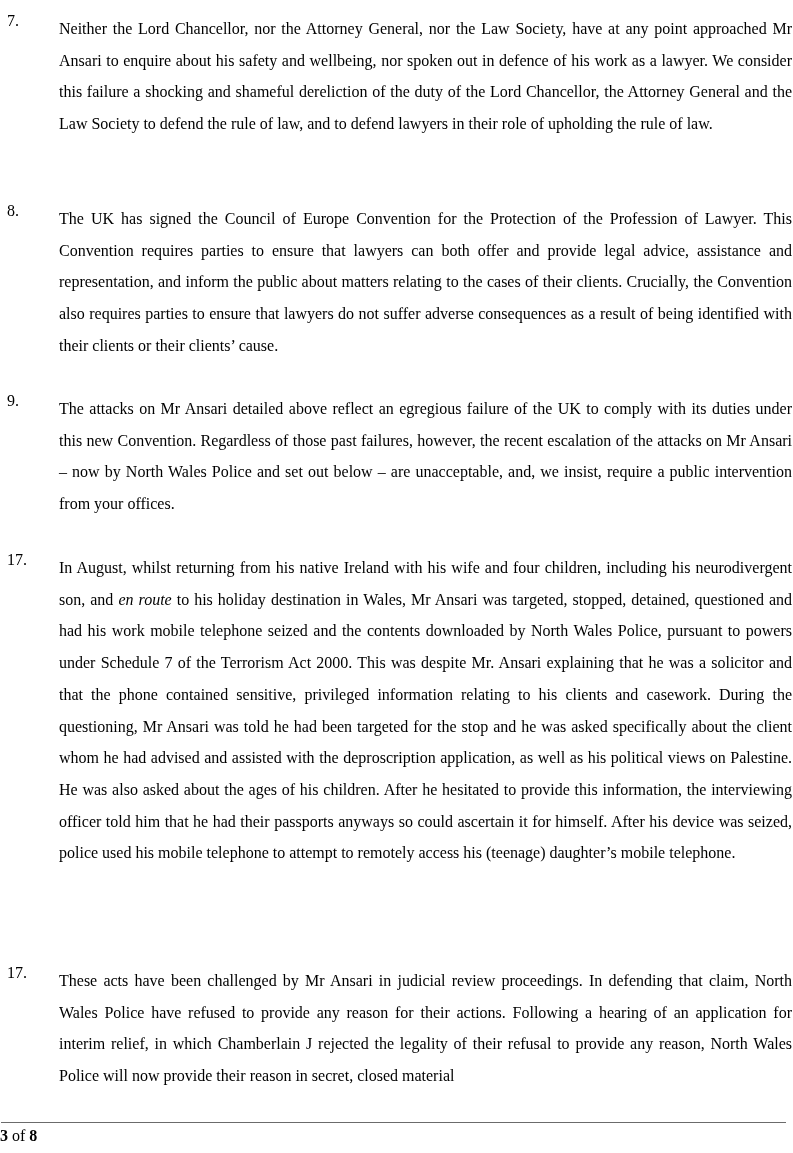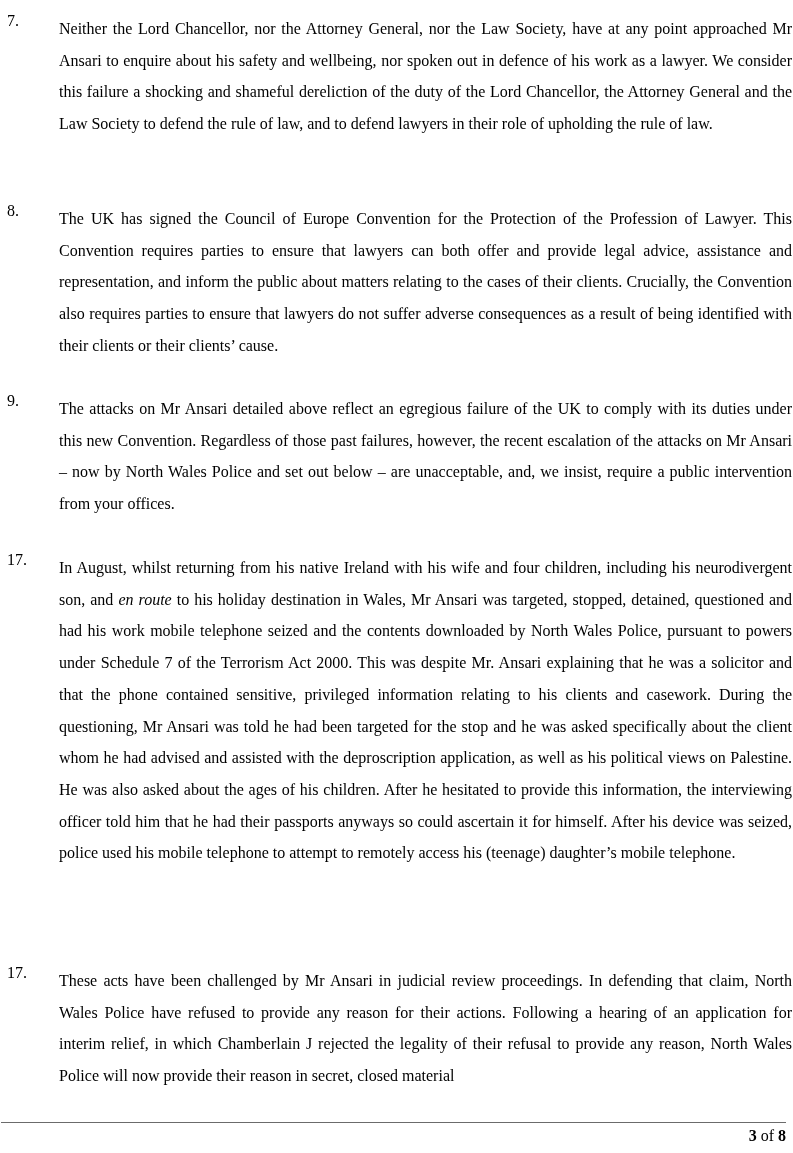--- a/index.html
+++ b/index.html
@@ -54,21 +54,21 @@
     top: 1122px;
     width: 785px;
     height: 0;
     border-top: 1px solid #6b6b6b;
   }
   .footer-page {
     position: absolute;
     left: 0;
     top: 1126px;
     width: 786px;
-    text-align: right;
+    text-align: left;
     font-size: 16px;
     line-height: 20px;
   }
   .footer-page b { font-weight: bold; }
 </style>
 </head>
 <body>
 
 <div class="page">
 

